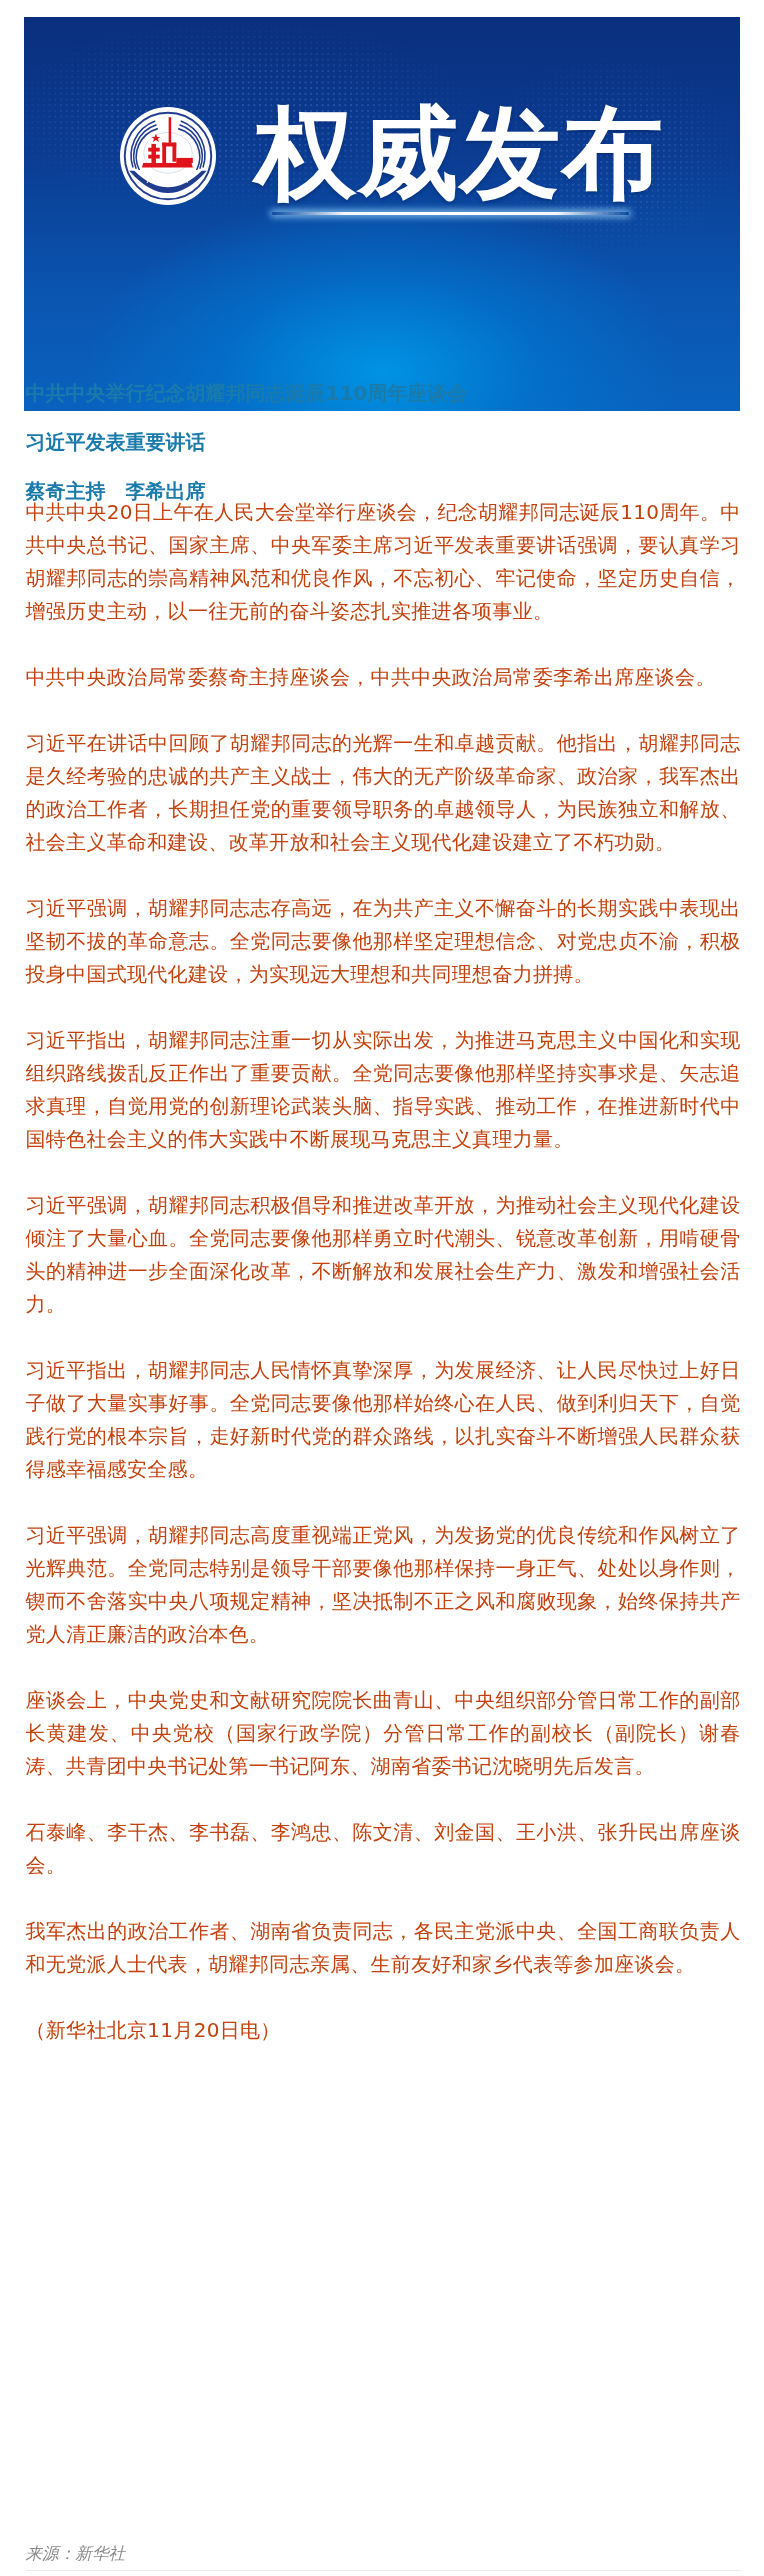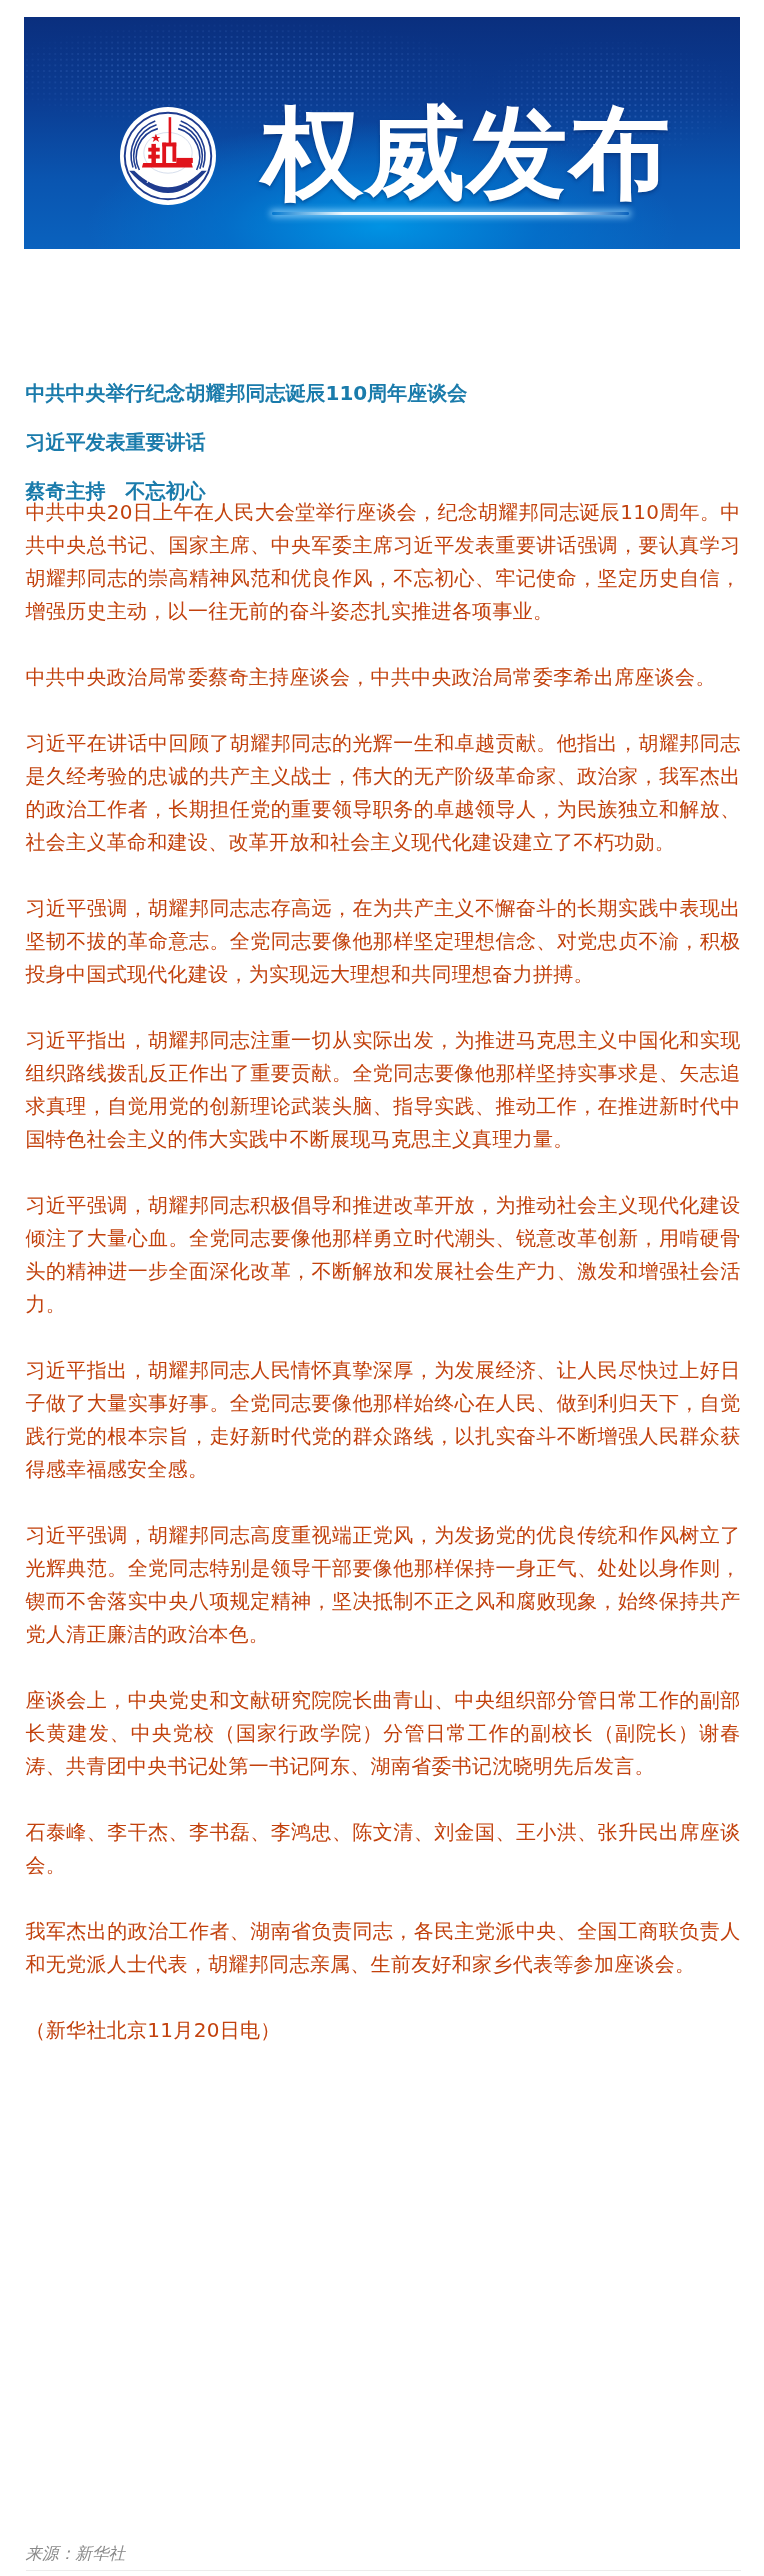--- a/index.html
+++ b/index.html
@@ -10,21 +10,21 @@
     position: relative;
     overflow: hidden;
     font-family: "DejaVu Sans", "Liberation Sans", sans-serif;
     color: #222222;
   }
 
   
   .banner {
     position: absolute;
     left: 24px; top: 17px;
-    width: 716px; height: 232px;
+    width: 716px; height: 394px;
     overflow: hidden;
     background:
       radial-gradient(ellipse 55% 60% at 50% 90%, rgba(0,150,230,0.95) 0%, rgba(0,120,210,0.6) 40%, rgba(0,80,170,0) 75%),
       linear-gradient(180deg, #0a2f7e 0%, #0b3c92 35%, #0a55b0 70%, #0a62be 100%);
   }
   .banner::before {
     
     content: "";
     position: absolute; inset: 0;
     background-image: radial-gradient(circle, rgba(120,170,255,0.28) 0.8px, transparent 1.1px);
@@ -48,21 +48,21 @@
     left: 96px; top: 90px;
     width: 96px; height: 98px;
     border-radius: 50%;
     background: #ffffff;
     z-index: 2;
   }
   .logo svg { width: 100%; height: 100%; display: block; }
 
   .banner-title {
     position: absolute;
-    left: 238px; top: 82px;
+    left: 231px; top: 82px;
     font-family: "DejaVu Sans", sans-serif;
     font-weight: bold;
     font-size: 101px;
     line-height: 108px;
     color: #ffffff;
     letter-spacing: 1.3px;
     z-index: 2;
     text-shadow: 0 1.9px 3.8px rgba(0,30,90,0.45);
     white-space: nowrap;
   }
@@ -153,21 +153,21 @@
       <text x="75" y="120" text-anchor="middle" font-family="DejaVu Sans, sans-serif" font-size="13" fill="#ffffff" letter-spacing="3">XINHUA</text>
     </svg>
   </div>
   <div class="banner-title">权威发布</div>
   <div class="banner-glow"></div>
 </div>
 
 <div class="headline">
   <span class="headline-line">中共中央举行纪念胡耀邦同志诞辰110周年座谈会</span>
   <span class="headline-line">习近平发表重要讲话</span>
-  <span class="headline-line">蔡奇主持　不忘初心</span>
+  <span class="headline-line">蔡奇主持　李希出席</span>
 </div>
 
 <div class="article">
   <p class="para">中共中央20日上午在人民大会堂举行座谈会，纪念胡耀邦同志诞辰110周年。中共中央总书记、国家主席、中央军委主席习近平发表重要讲话强调，要认真学习胡耀邦同志的崇高精神风范和优良作风，不忘初心、牢记使命，坚定历史自信，增强历史主动，以一往无前的奋斗姿态扎实推进各项事业。</p>
   <p class="para">中共中央政治局常委蔡奇主持座谈会，中共中央政治局常委李希出席座谈会。</p>
   <p class="para">习近平在讲话中回顾了胡耀邦同志的光辉一生和卓越贡献。他指出，胡耀邦同志是久经考验的忠诚的共产主义战士，伟大的无产阶级革命家、政治家，我军杰出的政治工作者，长期担任党的重要领导职务的卓越领导人，为民族独立和解放、社会主义革命和建设、改革开放和社会主义现代化建设建立了不朽功勋。</p>
   <p class="para">习近平强调，胡耀邦同志志存高远，在为共产主义不懈奋斗的长期实践中表现出坚韧不拔的革命意志。全党同志要像他那样坚定理想信念、对党忠贞不渝，积极投身中国式现代化建设，为实现远大理想和共同理想奋力拼搏。</p>
   <p class="para">习近平指出，胡耀邦同志注重一切从实际出发，为推进马克思主义中国化和实现组织路线拨乱反正作出了重要贡献。全党同志要像他那样坚持实事求是、矢志追求真理，自觉用党的创新理论武装头脑、指导实践、推动工作，在推进新时代中国特色社会主义的伟大实践中不断展现马克思主义真理力量。</p>
   <p class="para">习近平强调，胡耀邦同志积极倡导和推进改革开放，为推动社会主义现代化建设倾注了大量心血。全党同志要像他那样勇立时代潮头、锐意改革创新，用啃硬骨头的精神进一步全面深化改革，不断解放和发展社会生产力、激发和增强社会活力。</p>
   <p class="para">习近平指出，胡耀邦同志人民情怀真挚深厚，为发展经济、让人民尽快过上好日子做了大量实事好事。全党同志要像他那样始终心在人民、做到利归天下，自觉践行党的根本宗旨，走好新时代党的群众路线，以扎实奋斗不断增强人民群众获得感幸福感安全感。</p>

